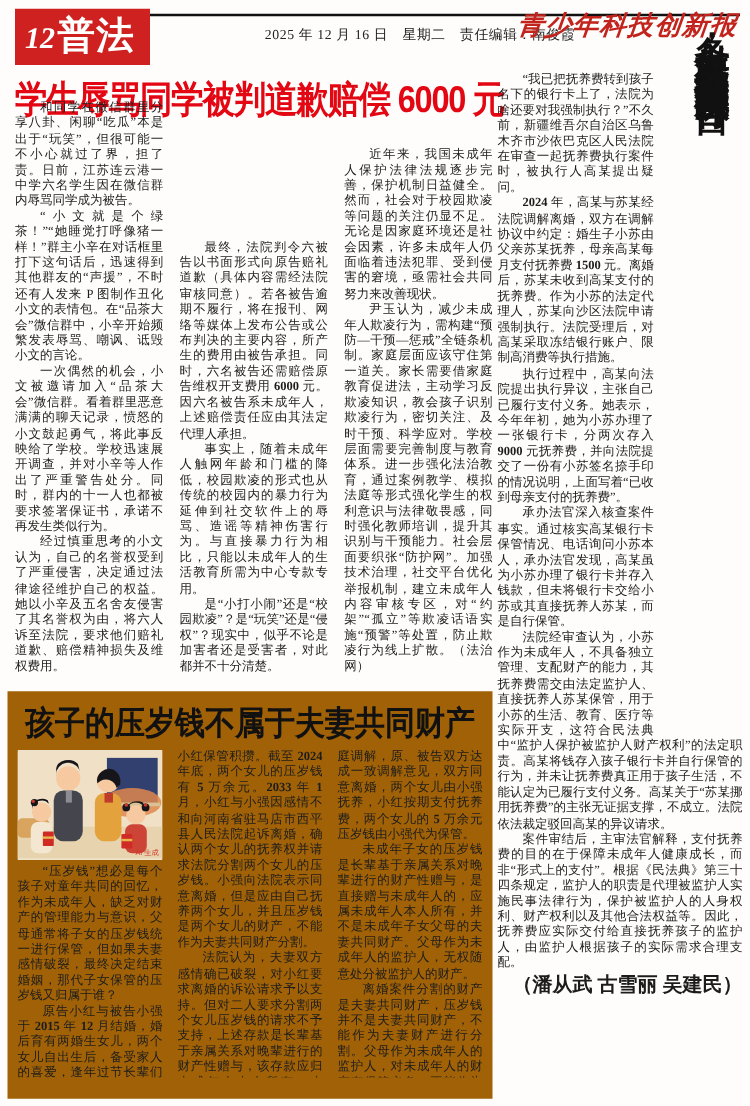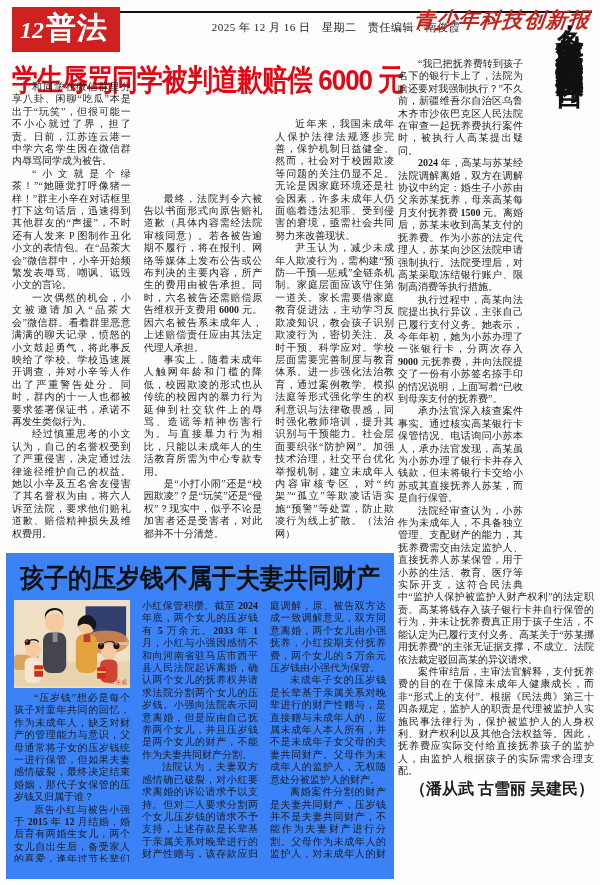--- a/index.html
+++ b/index.html
@@ -24,21 +24,21 @@
   .para{font-size:10px;line-height:12.4px;text-align:justify;text-indent:2em;margin:0;}
   .para.cont{text-indent:0;}
   .para b{font-weight:700;}
   
   .article2{position:absolute;left:398px;top:58px;width:196px;height:812px;}
   .vhead{float:right;writing-mode:vertical-rl;text-orientation:upright;width:64px;height:518px;
          padding-right:6px;margin-left:7px;margin-bottom:8px;font-family:"Liberation Sans","DejaVu Sans",sans-serif;
          font-weight:900;font-size:28px;letter-spacing:-4px;color:#111;}
   .attr2{font-size:16px;line-height:14px;font-weight:700;text-align:right;margin-top:4px;}
   
-  .panel3{position:absolute;left:6px;top:553px;width:388px;height:326px;background:#3b82f6;}
+  .panel3{position:absolute;left:6px;top:553px;width:388px;height:326px;background:#a16207;}
   .headline3{margin:9px 4px 4px 4px;text-align:center;font-family:"Liberation Sans","DejaVu Sans",sans-serif;
              font-weight:900;font-size:24px;color:#111;white-space:nowrap;letter-spacing:0;transform:scaleY(1.1);}
   .cols3{display:flex;gap:12px;padding:2px 8px 0 8px;height:264px;}
   .col3{flex:1 1 0;overflow:hidden;}
   .illu{width:100%;height:88px;display:block;margin-bottom:4px;background:#efe1c8;}
   
   [data-name]{box-sizing:border-box;}
 </style>
 </head>
 <body>

